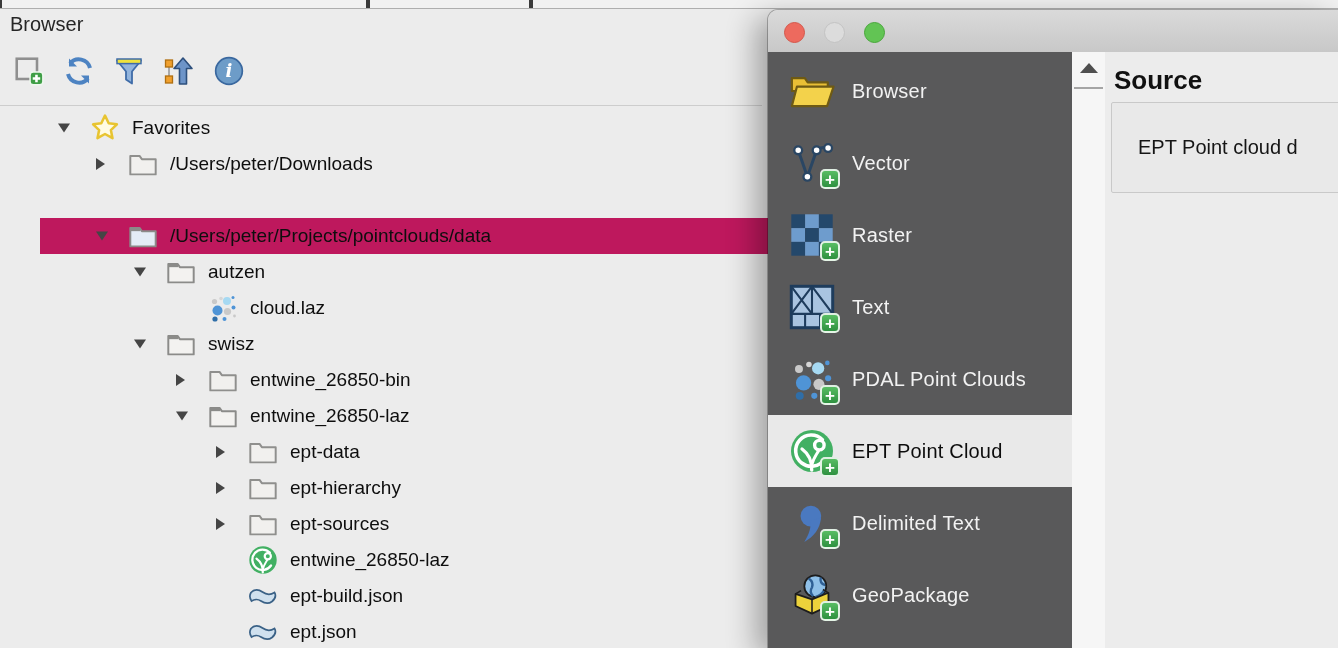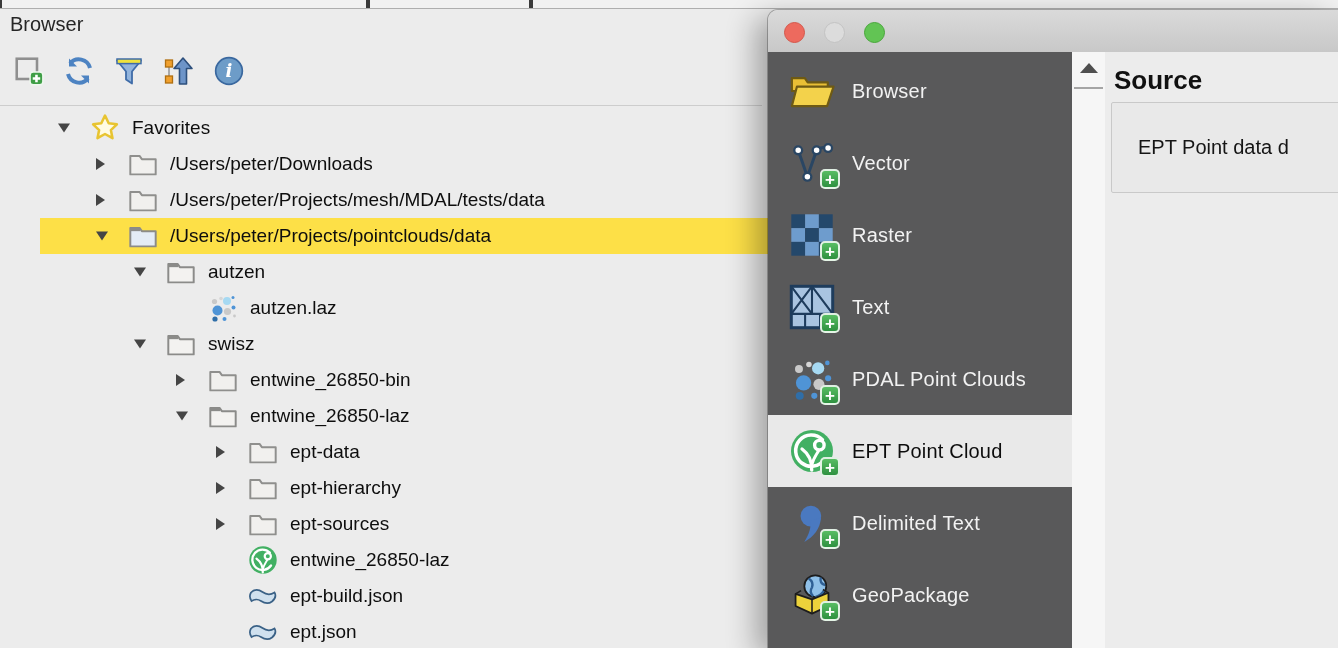--- a/index.html
+++ b/index.html
@@ -11,21 +11,21 @@
   
   .browser-panel{position:absolute;left:0;top:9px;width:768px;height:639px;background:#ececec;}
   .panel-title{position:absolute;left:10px;top:4px;font-size:20px;color:#262626;}
   .toolbar{position:absolute;left:10px;top:43px;display:flex;gap:12px;}
   .tb-btn{width:38px;height:38px;display:flex;align-items:center;justify-content:center;}
   .tb-icon{display:flex;}
   .tb-icon svg{width:32px;height:32px;}
   .tree-sep{position:absolute;left:0;top:96px;width:762px;height:0;border-top:1px solid #cdcdcd;}
   .tree{position:absolute;left:0;top:0;width:768px;height:639px;}
   .tree-row{position:absolute;left:0;width:730px;height:36px;margin-left:40px;}
-  .tree-row.selected{background:#fde047;padding-left:27px;}
+  .tree-row.selected{background:#be185d;padding-left:27px;}
   .tw{position:absolute;top:50%;width:0;height:0;}
   .tw.right{border-left:9px solid #454545;border-top:6px solid transparent;border-bottom:6px solid transparent;transform:translateY(-50%);}
   .tw.down{border-top:9px solid #454545;border-left:6px solid transparent;border-right:6px solid transparent;transform:translateY(-50%);}
   .tree-icon{position:absolute;top:50%;transform:translateY(-50%);display:flex;align-items:center;}
   .tree-icon svg{width:30px;height:30px;}
   .tree-label{position:absolute;top:50%;transform:translateY(-50%);font-size:19px;color:#0e0e0e;white-space:nowrap;}
   
   .dialog{position:absolute;left:768px;top:10px;width:570px;height:638px;border-radius:10px 0 0 0;overflow:hidden;
           box-shadow:0 0 0 1px rgba(0,0,0,.25), -12px 8px 30px rgba(0,0,0,.32);background:#ececec;}
   .titlebar{position:absolute;left:0;top:0;width:100%;height:42px;
@@ -130,29 +130,20 @@
         </div>
         <div class="tree-row" style="top: 137px;">
           <span class="tw right" style="left:56px"></span>
           <span class="tree-icon" style="left:88px">
             <svg viewBox="0 0 26 24">
               <path d="M2 5h8l2 2.8h12V21H2z" fill="#f1f0ee" stroke="#8f8f8d" stroke-width="1.7" stroke-linejoin="round"></path>
             </svg>
           </span>
           <span class="tree-label" style="left:130px">/Users/peter/Downloads</span>
         </div>
-        <div class="tree-row" style="top: 173px;">
-          <span class="tw right" style="left:56px"></span>
-          <span class="tree-icon" style="left:88px">
-            <svg viewBox="0 0 26 24">
-              <path d="M2 5h8l2 2.8h12V21H2z" fill="#f1f0ee" stroke="#8f8f8d" stroke-width="1.7" stroke-linejoin="round"></path>
-            </svg>
-          </span>
-          <span class="tree-label" style="left:130px">/Users/peter/Projects/mesh/MDAL/tests/data</span>
-        </div>
         <div class="tree-row selected" style="top: 209px;">
           <span class="tw down" style="left:56px"></span>
           <span class="tree-icon" style="left:88px">
             <svg viewBox="0 0 26 24">
               <path d="M2 5h8l2 2.8h12V21H2z" fill="#e4ecf6" stroke="#8b8b89" stroke-width="1.7" stroke-linejoin="round"></path>
               <path d="M2 5h8.4v2.8H2z" fill="#8b8b89"></path>
             </svg>
           </span>
           <span class="tree-label" style="left:130px">/Users/peter/Projects/pointclouds/data</span>
         </div>
@@ -174,21 +165,21 @@
               <circle cx="19.5" cy="18.5" r="3.6" fill="#c9c9c9"></circle>
               <circle cx="6.5" cy="8.5" r="2.6" fill="#c9c9c9"></circle>
               <circle cx="13" cy="5.5" r="1.8" fill="#d6d6d6"></circle>
               <circle cx="7" cy="26" r="2.6" fill="#2f6ea8"></circle>
               <circle cx="16.5" cy="26" r="2" fill="#4f94d6"></circle>
               <circle cx="25.5" cy="14.5" r="2" fill="#4f94d6"></circle>
               <circle cx="25" cy="4.5" r="1.5" fill="#4f94d6"></circle>
               <circle cx="26.5" cy="23" r="1.4" fill="#c9c9c9"></circle>
             </svg>
           </span>
-          <span class="tree-label" style="left:210px">autzen.laz</span>
+          <span class="tree-label" style="left:210px">cloud.laz</span>
         </div>
         <div class="tree-row" style="top: 317px;">
           <span class="tw down" style="left:94px"></span>
           <span class="tree-icon" style="left:126px">
             <svg viewBox="0 0 26 24">
               <path d="M2 5h8l2 2.8h12V21H2z" fill="#f3f2f0" stroke="#8b8b89" stroke-width="1.7" stroke-linejoin="round"></path>
               <path d="M2 5h8.4v2.8H2z" fill="#8b8b89"></path>
             </svg>
           </span>
           <span class="tree-label" style="left:168px">swisz</span>
@@ -394,19 +385,19 @@
         </div>
       <div class="scroll-strip">
         <div class="scroll-up">
           <span class="arr"></span>
         </div>
         <div class="scroll-line"></div>
       </div>
       <div class="content">
         <div class="src-heading">Source</div>
         <div class="src-box">
-          <span class="src-text">EPT Point data d</span>
+          <span class="src-text">EPT Point cloud d</span>
         </div>
       </div>
     </div>
   </div>
 
 </div>
 
 </body></html>

